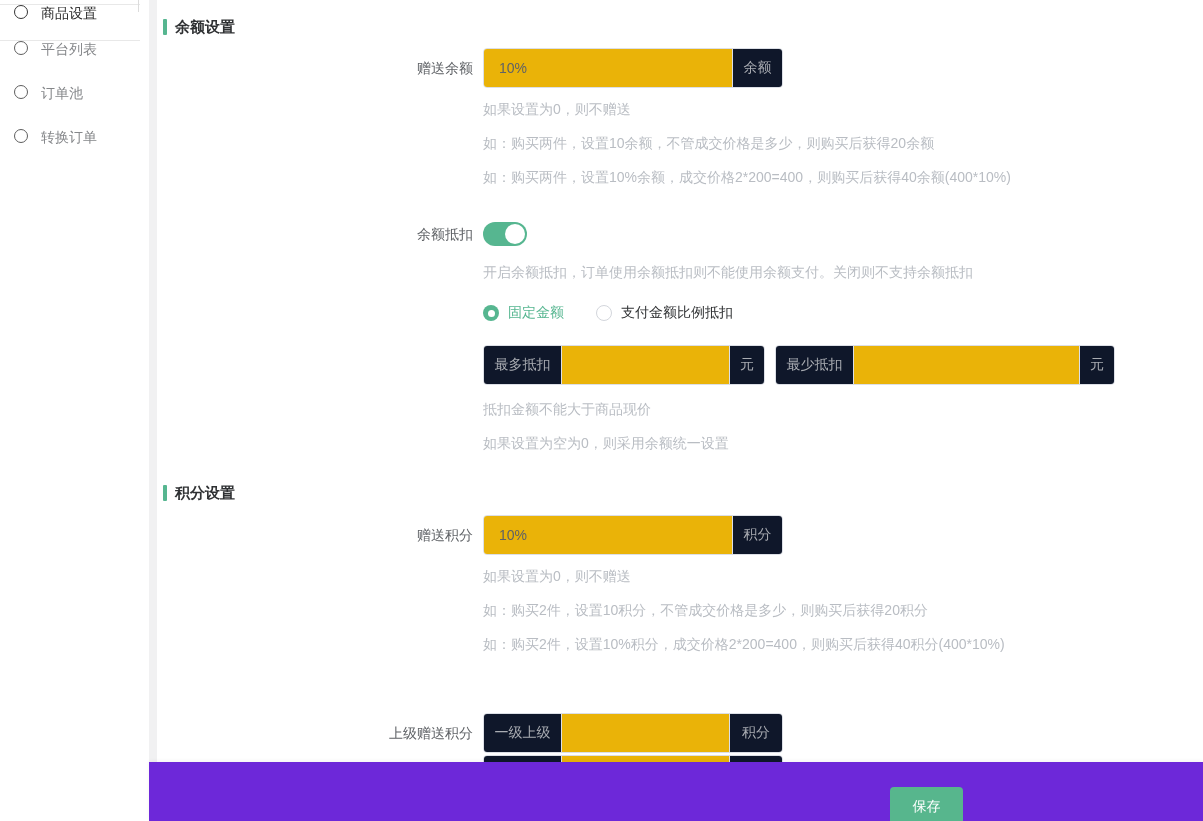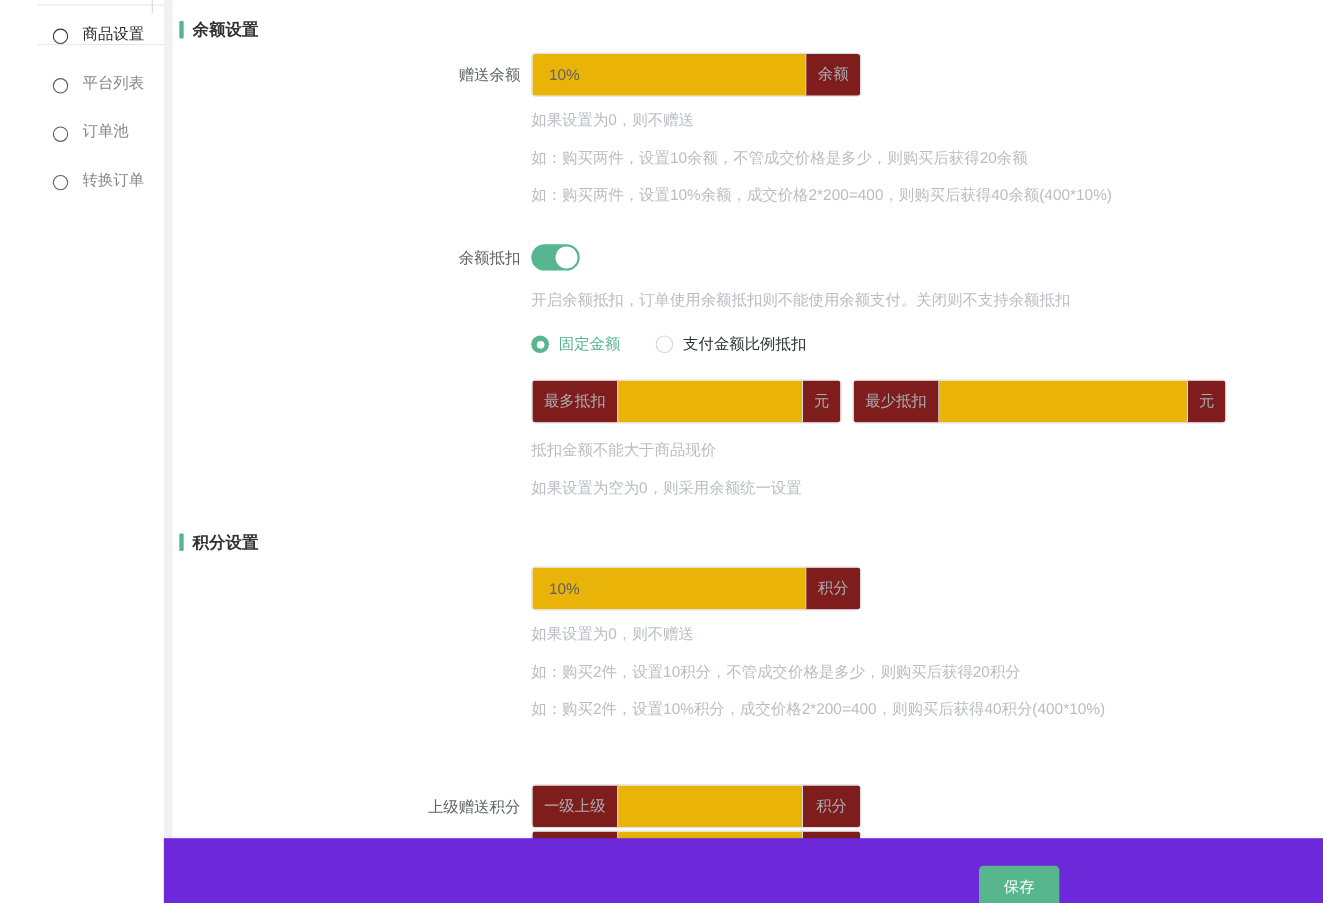--- a/index.html
+++ b/index.html
@@ -2,41 +2,41 @@
 <html><head>
 <meta charset="utf-8">
 <style>
   * { margin:0; padding:0; box-sizing:border-box; }
   html,body { background:#fff; }
   body { font-family:"Liberation Sans","DejaVu Sans",sans-serif; }
   .page { position:relative; width:1203px; height:821px; overflow:hidden; background:#fff; }
 
   
   .sidebar { position:absolute; left:0; top:0; width:149px; height:821px; background:#fff; padding-top:4px; }
-  .side-item { display:flex; align-items:flex-end; height:44px; padding-left:14px; cursor:pointer; color:#85878a; font-size:14px;margin-left:34px; }
+  .side-item { display:flex; align-items:flex-start; height:44px; padding-left:14px; cursor:pointer; color:#85878a; font-size:14px; }
   .side-item .ring { width:14px; height:14px; border-radius:50%; border:1px solid #5e5e5e; margin-right:13px; flex:0 0 auto; background:#fff; }
   .side-item.active { height:37px; color:#2b2b2b; border-top:1px solid #e8e8e8; border-bottom:1px solid #e8e8e8; width:140px; }
   .side-item.active .ring { border-color:#353535; }
   .side-artifact { position:absolute; left:138px; top:0; width:1px; height:12px; background:#dcdcdc; }
 
   .gap-strip { position:absolute; left:149px; top:0; width:8px; height:821px; background:#f1f1f2; }
 
   
   .content { position:absolute; left:157px; top:0; right:0; bottom:0; background:#fff; }
   .abs { position:absolute; }
 
   .sec-head { display:flex; align-items:center; left:6px; height:16px; }
   .sec-bar { width:4px; height:16px; border-radius:1px; margin-right:8px; }
   .sec-title { font-size:15px; font-weight:bold; color:#2f3133; }
 
   .form-label { position:absolute; left:0; width:316px; text-align:right; color:#5f6266; font-size:14px; }
 
   .ig { display:flex; border:1px solid #dcdfe6; border-radius:4px; height:40px; overflow:hidden; background:#fff; }
   .ig input { flex:1 1 auto; min-width:0; border:none; outline:none; padding:0 15px; font-size:14px; color:#5f6266; font-family:inherit; background:#eab308; }
-  .ig .addon { flex:0 0 auto; display:flex; align-items:center; justify-content:center; background:#7f1d1d; color:#a9acb2; font-size:14px; }
+  .ig .addon { flex:0 0 auto; display:flex; align-items:center; justify-content:center; background:#0f172a; color:#a9acb2; font-size:14px; }
   .ig .addon.pre { border-right:1px solid #dcdfe6; }
   .ig .addon.suf { border-left:1px solid #dcdfe6; }
 
   .tip { font-size:14px; color:#b9bdc3; line-height:16px; margin-bottom:18px; white-space:nowrap; }
 
   .toggle { width:44px; height:24px; border-radius:12px; position:relative; cursor:pointer; }
   .toggle .knob { position:absolute; top:2px; right:2px; width:20px; height:20px; border-radius:50%; background:#fff; }
 
   .radio-row { display:flex; align-items:center; gap:32px; }
   .radio { display:flex; align-items:center; cursor:pointer; font-size:14px; }
@@ -127,20 +127,21 @@
     <div class="abs" style="top:401px; left:326px;">
       <div class="tip">抵扣金额不能大于商品现价</div>
       <div class="tip">如果设置为空为0，则采用余额统一设置</div>
     </div>
 
     <div class="abs sec-head" style="top:485px;">
       <span class="sec-bar" style="background:#56b690;"></span>
       <span class="sec-title">积分设置</span>
     </div>
 
+    <div class="abs form-label" style="top:515px; line-height:40px;">赠送积分</div>
     <div class="abs ig" style="top:515px; left:326px; width:300px;">
       <input value="10%" style="">
       <span class="addon suf" style="width:50px;">积分</span>
     </div>
 
     <div class="abs" style="top:568px; left:326px;">
       <div class="tip">如果设置为0，则不赠送</div>
       <div class="tip">如：购买2件，设置10积分，不管成交价格是多少，则购买后获得20积分</div>
       <div class="tip">如：购买2件，设置10%积分，成交价格2*200=400，则购买后获得40积分(400*10%)</div>
     </div>

